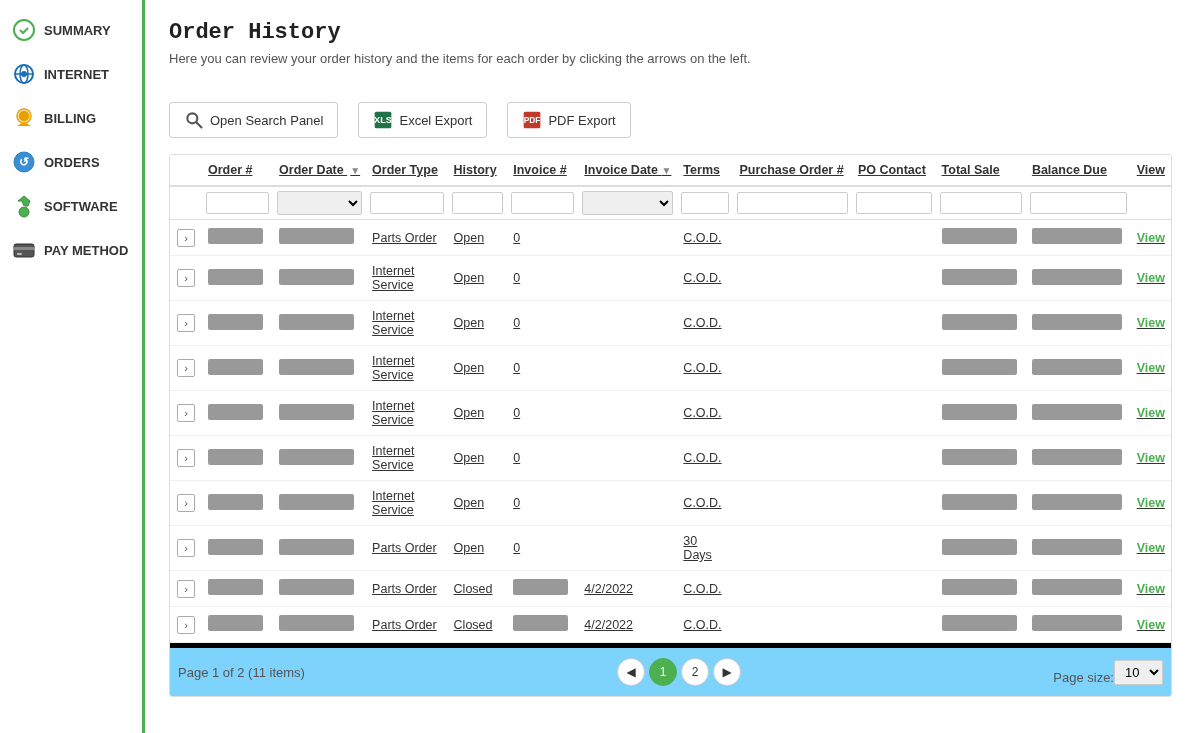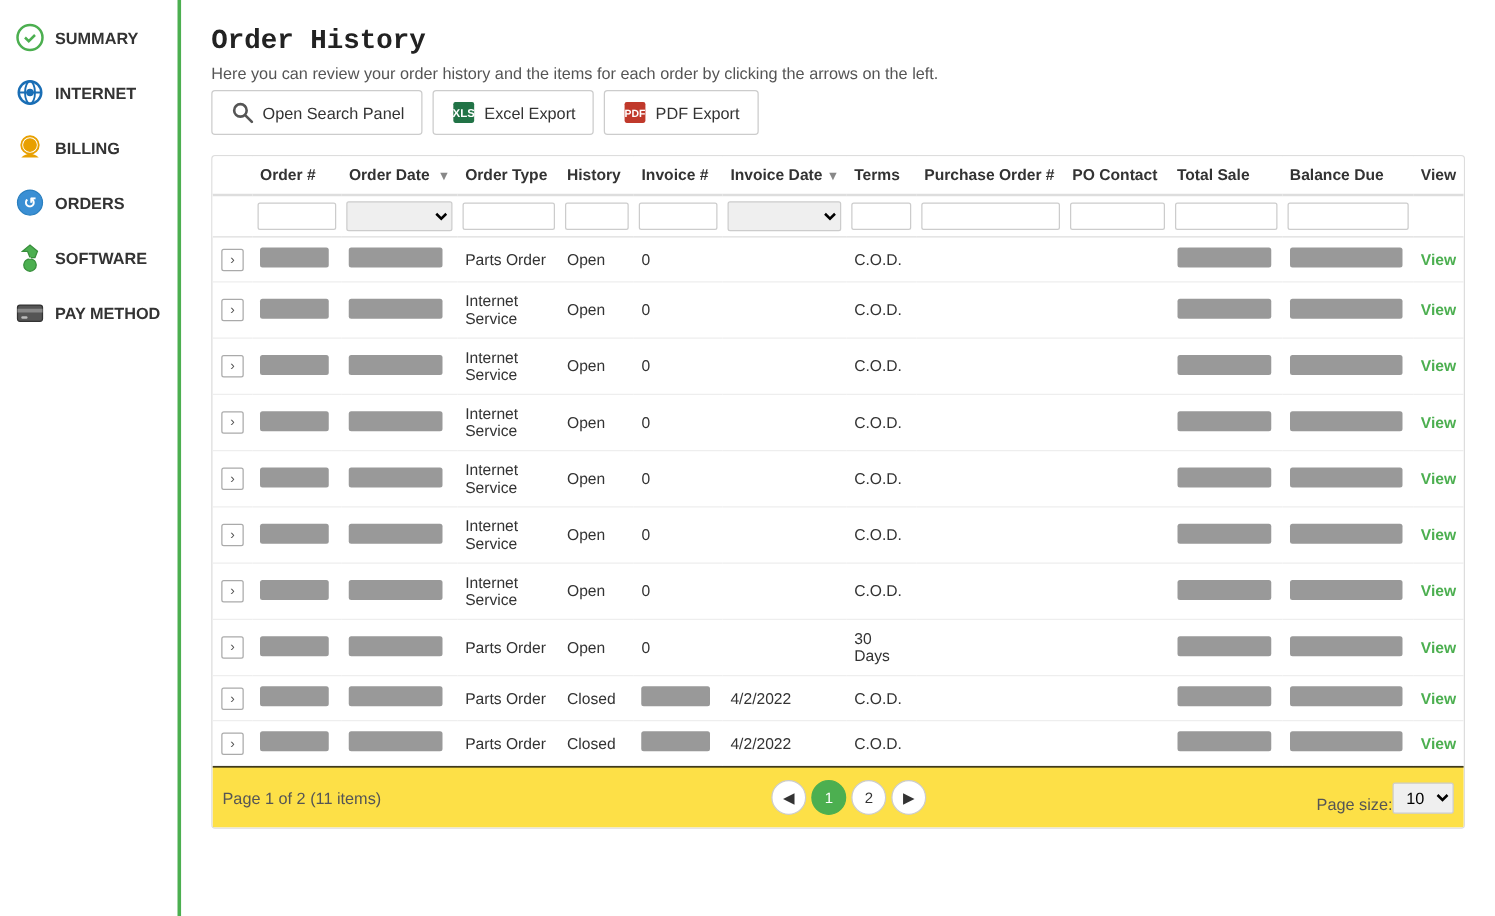--- a/index.html
+++ b/index.html
@@ -43,27 +43,27 @@
     .page-title {
       font-size: 22px;
       font-weight: bold;
       color: #222;
       margin-bottom: 6px;
       font-family: Liberation Mono, monospace;
     }
     .page-subtitle {
       font-size: 13px;
       color: #555;
-      margin-bottom: 6px;
+      margin-bottom: 36px;
     }
 
     
     .toolbar {
       display: flex;
-      gap: 8px;
+      gap: 20px;
       margin-bottom: 16px;
     }
     .toolbar-btn {
       display: flex;
       align-items: center;
       gap: 6px;
       padding: 7px 14px;
       border: 1px solid #ccc;
       background: #fff;
       border-radius: 3px;
@@ -79,20 +79,21 @@
     
     .table-wrapper {
       border: 1px solid #ddd;
       border-radius: 3px;
       overflow: hidden;
     }
     table {
       width: 100%;
       border-collapse: collapse;
       font-size: 12.5px;
+      text-decoration: underline;
     }
     thead tr {
       background: #fff;
     }
     thead th {
       padding: 8px 6px;
       text-align: left;
       font-weight: bold;
       color: #333;
       border-bottom: 2px solid #ddd;
@@ -152,22 +153,22 @@
       font-weight: bold;
       text-decoration: none;
     }
 
     
     .pagination-bar {
       display: flex;
       align-items: center;
       justify-content: space-between;
       padding: 10px 8px;
-      border-top: 1px solid #000000;
-      background: #fde047;
+      border-top: 5px solid #000000;
+      background: #7dd3fc;
       font-size: 13px;
     }
     .pagination-info { color: #555; }
     .pagination-controls {
       display: flex;
       align-items: center;
       gap: 4px;
     }
     .page-btn {
       width: 28px;

